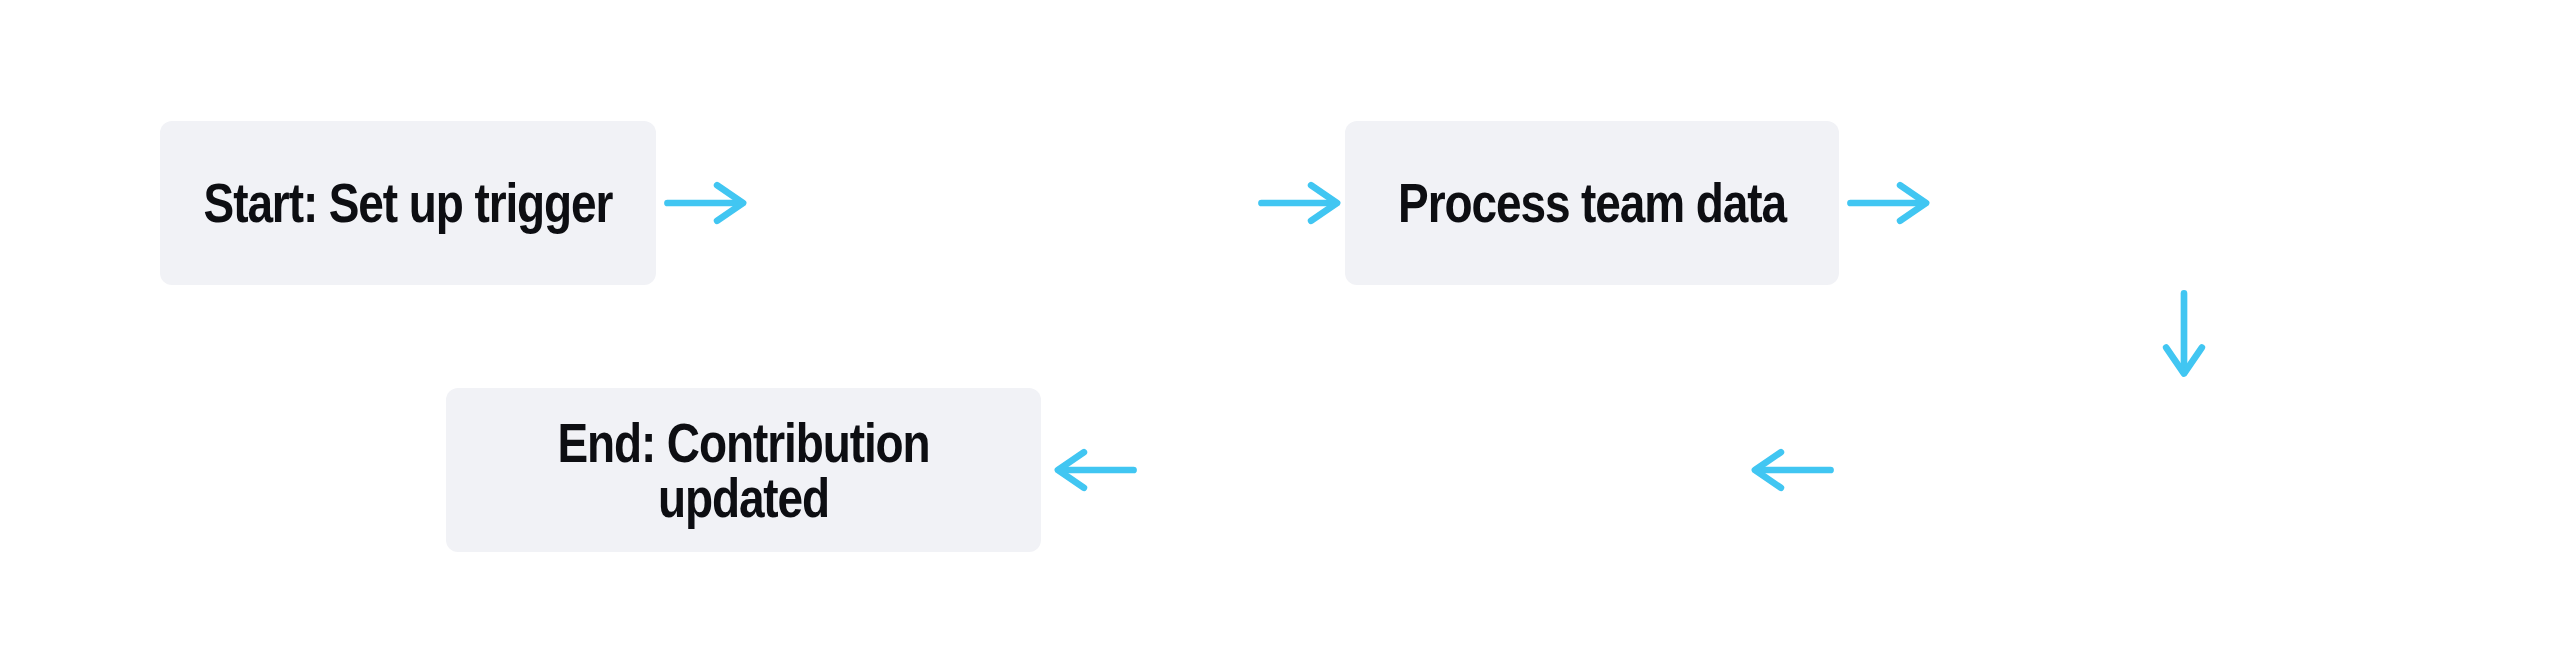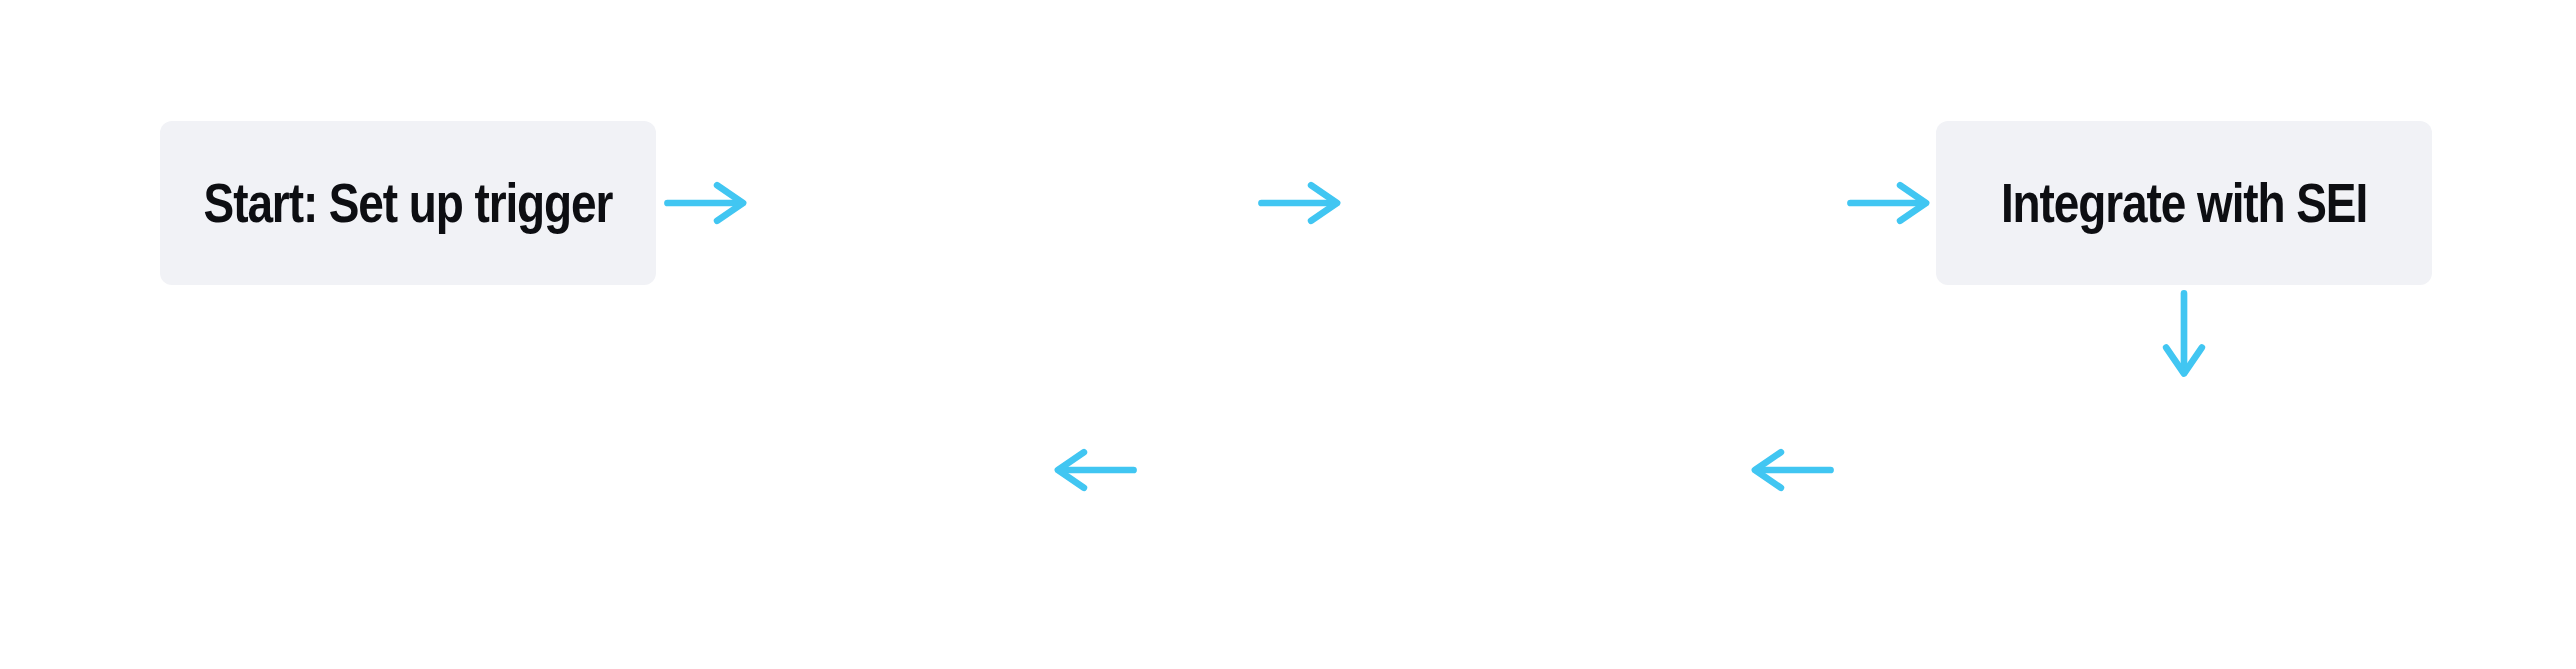--- a/index.html
+++ b/index.html
@@ -52,29 +52,35 @@
 
 <div class="canvas">
 
   <div class="node" style="left:160px; top:121px; width:496px; height:164px;">
     <span class="node-label">
       <span class="node-line">Start: Set up trigger</span>
     </span>
   </div>
 
 
-
-  <div class="node" style="left:1936px; top:121px; width:496px; height:164px;">
+  <div class="node" style="left:1345px; top:121px; width:494px; height:164px;">
     <span class="node-label">
-      <span class="node-line">Integrate with SEI</span>
+      <span class="node-line">Process team data</span>
     </span>
   </div>
 
 
 
+
+  <div class="node" style="left:446px; top:388px; width:595px; height:164px;">
+    <span class="node-label">
+      <span class="node-line">End: Contribution</span>
+      <span class="node-line">updated</span>
+    </span>
+  </div>
 
   <div class="edge" style="left:663px; top:179px; width:86px; height:48px;">
     <svg viewBox="0 0 116 64" fill="none" stroke="currentColor" stroke-width="9" stroke-linecap="round" stroke-linejoin="round">
       <line x1="6" y1="32" x2="102" y2="32"></line>
       <polyline points="73,8 108,32 73,56"></polyline>
     </svg>
   </div>
 
   <div class="edge" style="left:1257px; top:179px; width:86px; height:48px;">
     <svg viewBox="0 0 116 64" fill="none" stroke="currentColor" stroke-width="9" stroke-linecap="round" stroke-linejoin="round">

